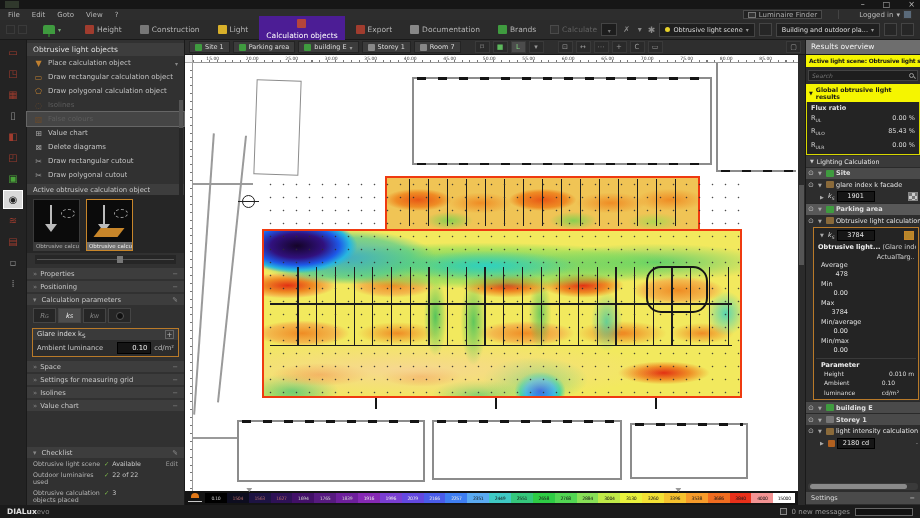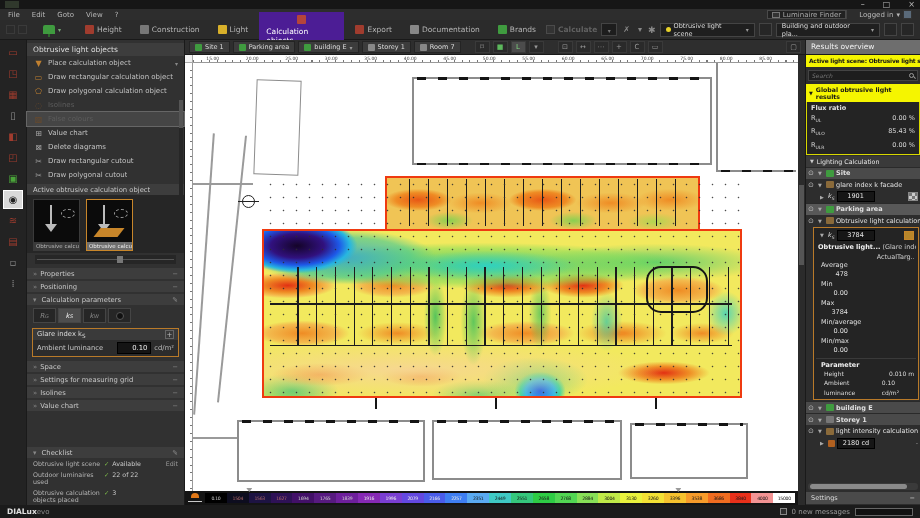--- a/index.html
+++ b/index.html
@@ -8,35 +8,35 @@
   .app { position:relative; width:920px; height:518px; background:#2a2a2a; font-size:8px; display:flex; flex-direction:column; }
 
   
   .titlebar { height:9px; background:#161616; display:flex; align-items:center; padding:0 5px; }
   .app-chip { width:14px; height:7px; background:#30382c; color:#9c6; font-size:5px; line-height:7px; text-align:center; }
   .win-controls { margin-left:auto; display:flex; gap:18px; color:#bbb; font-size:8px; line-height:9px; }
   .menubar { height:11px; background:#2d2d2d; display:flex; align-items:center; gap:12px; padding:0 8px; font-size:7px; color:#b8b8b8; }
   .menubar .right { margin-left:auto; display:flex; align-items:center; }
   .lf-box { display:flex; align-items:center; gap:3px; border:1px solid #4a4a4a; background:#222; height:9px; padding:0 4px; color:#aaa; }
   .kb-ico { width:8px; height:6px; border:1px solid #777; background:#333; }
-  .login { display:flex; align-items:center; gap:3px; padding-left:12px; border-left:1px solid #444; }
+  .login { display:flex; align-items:center; gap:3px; padding-left:20px; border-left:1px solid #444;margin-left:16px; }
   .avatar { width:9px; height:9px; background:#5a6a7a; border:1px solid #333; }
 
   .toolbar { height:20px; background:#2b2b2b; border-bottom:1px solid #191919; display:flex; align-items:center; padding:0 6px; gap:3px; }
   .tb-ghost { width:9px; height:9px; border:1px solid #3a3a3a; }
   .tb-gap { width:10px; }
   .lamp-ico { width:12px; height:9px; background:#3f9b3f; border-radius:2px 2px 0 0; position:relative; }
   .lamp-ico::after { content:""; position:absolute; left:5px; top:9px; width:2px; height:3px; background:#2c6b2c; }
   .tiny-dd { color:#7a7; font-size:6px; }
   .tabs { display:flex; align-items:center; margin-left:14px; gap:4px; }
   .tab { display:flex; align-items:center; gap:3px; padding:3px 7px; color:#b5b5b5; font-size:7.5px; }
   .tab.active { background:#4c1d95; color:#fff;flex-direction:column; }
   .t-ico { width:9px; height:9px; border-radius:1px; }
   .toolbar .right { margin-left:auto; display:flex; align-items:center; gap:4px; }
-  .calc { display:flex; align-items:center; gap:3px; color:#616161; font-size:7.5px;font-weight:bold; }
+  .calc { display:flex; align-items:center; gap:3px; color:#616161; font-size:7.5px; }
   .calc-grid { width:9px; height:9px; border:1px solid #4a4a4a; background:#333; }
   .spin { width:16px; height:13px; background:#1d1d1d; border:1px solid #444; color:#777; font-size:6px; text-align:center; line-height:13px; }
   .tb-x { color:#888; font-size:8px; padding:0 2px; }
   .gear { color:#8a8a8a; font-size:9px; }
   .dd { display:flex; align-items:center; gap:3px; background:#1f1f1f; border:1px solid #444; height:14px; padding:0 5px; font-size:6.5px; color:#ddd; }
   .bulb-dot { width:5px; height:5px; border-radius:50%; background:#e8d22a; }
   .dd .arr { color:#999; font-size:6px; }
   .sq-btn { width:13px; height:13px; border:1px solid #444; background:#262626; display:flex; align-items:center; justify-content:center; color:#999; font-size:7px; }
 
   

